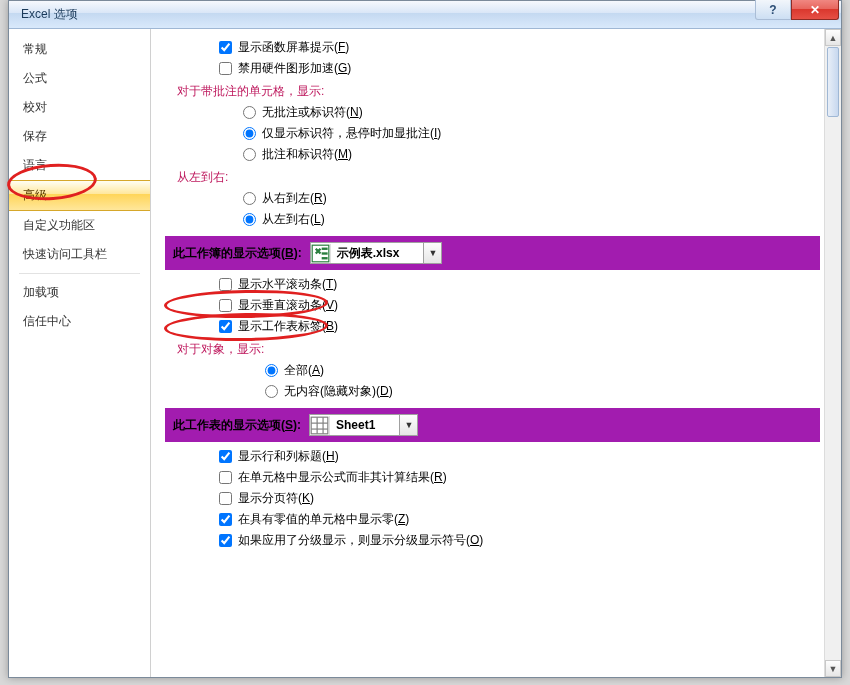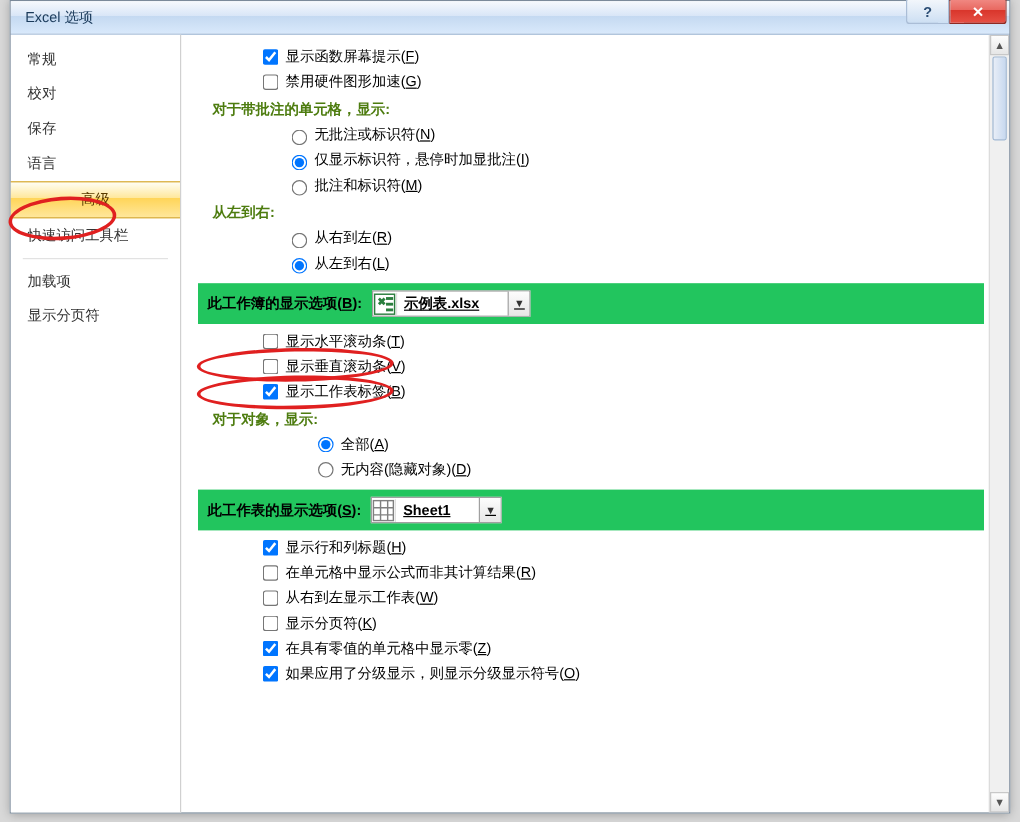--- a/index.html
+++ b/index.html
@@ -24,44 +24,43 @@
   .nav {
     width: 142px; border-right: 1px solid #d0d0d0; background:#fff; padding: 6px 0;
   }
   .nav-item {
     padding: 6px 14px; color:#333; cursor:pointer;
   }
   .nav-item.selected {
     background: linear-gradient(#fffef3,#ffe79b 45%,#ffd559 46%,#ffe79b);
     border: 1px solid #d6a72a; border-left:none; border-right:none;
     color:#5a3b00;
-    text-align:center;
   }
   .nav-sep { height:1px; background:#e2e2e2; margin:4px 10px; }
 
   .content { flex:1; position:relative; overflow:hidden; }
   .scroll { position:absolute; inset:0 17px 0 0; overflow-y:auto; padding: 6px 4px 6px 14px; }
   .scrollbar { position:absolute; right:0; top:0; bottom:0; width:17px; background:#f0f0f0; border-left:1px solid #dcdcdc;}
   .sb-arrow { height:17px; background:linear-gradient(#fdfdfd,#e6e6e6); border:1px solid #c8c8c8; margin:0; display:flex; align-items:center; justify-content:center; color:#555; font-size:9px;}
   .sb-thumb { position:absolute; left:2px; right:2px; top:18px; height:70px; background:linear-gradient(90deg,#e8eef7,#c7d8ef); border:1px solid #9fb7d4; border-radius:2px;}
 
   .row { display:flex; align-items:center; margin: 4px 0 4px 12px; padding-left: 42px; }
   .row input[type=checkbox], .row input[type=radio] { margin-right: 6px; width:13px; height:13px; }
-  .indent1 { margin-left: 36px; align-items: flex-end; }
+  .indent1 { margin-left: 36px; }
   .indent2 { margin-left: 58px; }
   .lbl { color:#000; }
   .uline { text-decoration: underline; }
-  .static { margin: 6px 0 2px 12px; color:#4d7c0f;font-weight:bold; }
+  .static { margin: 6px 0 2px 12px; color:#be185d; }
 
   .section-head {
-    background:#22c55e; padding:6px 8px; margin: 8px 0 6px 0; display:flex; align-items:center; gap:8px;
+    background:#a21caf; padding:6px 8px; margin: 8px 0 6px 0; display:flex; align-items:center; gap:8px;
     color:#000; font-weight:bold;
   }
   .section-head .lbl { font-weight: normal; }
-  .combo { display:inline-flex; align-items:center; border:1px solid #a0a0a0; background:#fff; height:22px;text-decoration:underline; }
+  .combo { display:inline-flex; align-items:center; border:1px solid #a0a0a0; background:#fff; height:22px; }
   .combo .icon { width:20px; display:flex; align-items:center; justify-content:center; border-right:1px solid #e0e0e0;}
   .combo .val { padding: 0 24px 0 6px; }
   .combo .dd { width:18px; height:100%; border-left:1px solid #a0a0a0; display:flex; align-items:center; justify-content:center; background:linear-gradient(#fdfdfd,#e6e6e6); color:#333; font-size:9px;}
 
   .circle-mark { position:absolute; border:3px solid #e02020; border-radius:50%; pointer-events:none; z-index:5;}
   .c-nav { left: -2px; top: 163px; width: 90px; height: 36px; transform: rotate(-4deg); }
   .c-h { left: 155px; top: 289px; width: 164px; height: 28px; transform: rotate(-1deg);}
   .c-v { left: 155px; top: 312px; width: 164px; height: 28px; transform: rotate(-1deg);}
 </style>
 </head>
@@ -78,28 +77,30 @@
       <div class="tb-btn close">
           <span>✕</span>
         </div>
     </div>
   </div>
 
   <div class="body">
 
     <div class="nav">
       <div class="nav-item"><span>常规</span></div>
+      <div class="nav-item"><span>公式</span></div>
       <div class="nav-item"><span>校对</span></div>
       <div class="nav-item"><span>保存</span></div>
       <div class="nav-item"><span>语言</span></div>
       <div class="nav-item selected"><span>高级</span></div>
+      <div class="nav-item"><span>自定义功能区</span></div>
       <div class="nav-item"><span>快速访问工具栏</span></div>
       <div class="nav-sep"></div>
       <div class="nav-item"><span>加载项</span></div>
-      <div class="nav-item"><span>显示分页符</span></div>
+      <div class="nav-item"><span>信任中心</span></div>
     </div>
 
     <div class="content">
       <div class="scroll">
 
         <label class="row">
           <input type="checkbox" checked="" style="">
           <span class="lbl"><span>显示函数屏幕提示(</span><span class="uline">F</span><span>)</span></span>
         </label>
 
@@ -193,24 +194,20 @@
         <label class="row">
           <input type="checkbox" checked="" style="">
           <span class="lbl"><span>显示行和列标题(</span><span class="uline">H</span><span>)</span></span>
         </label>
         <label class="row">
           <input type="checkbox" style="">
           <span class="lbl"><span>在单元格中显示公式而非其计算结果(</span><span class="uline">R</span><span>)</span></span>
         </label>
         <label class="row">
           <input type="checkbox" style="">
-          <span class="lbl"><span>从右到左显示工作表(</span><span class="uline">W</span><span>)</span></span>
-        </label>
-        <label class="row">
-          <input type="checkbox" style="">
           <span class="lbl"><span>显示分页符(</span><span class="uline">K</span><span>)</span></span>
         </label>
         <label class="row">
           <input type="checkbox" checked="" style="">
           <span class="lbl"><span>在具有零值的单元格中显示零(</span><span class="uline">Z</span><span>)</span></span>
         </label>
         <label class="row">
           <input type="checkbox" checked="" style="">
           <span class="lbl"><span>如果应用了分级显示，则显示分级显示符号(</span><span class="uline">O</span><span>)</span></span>
         </label>

